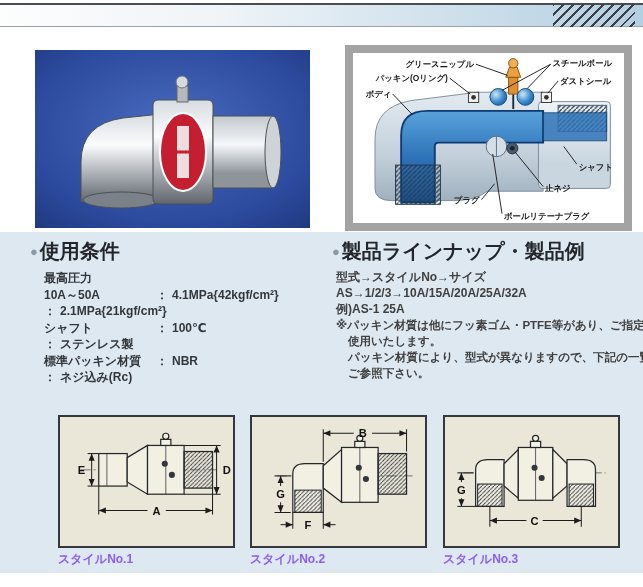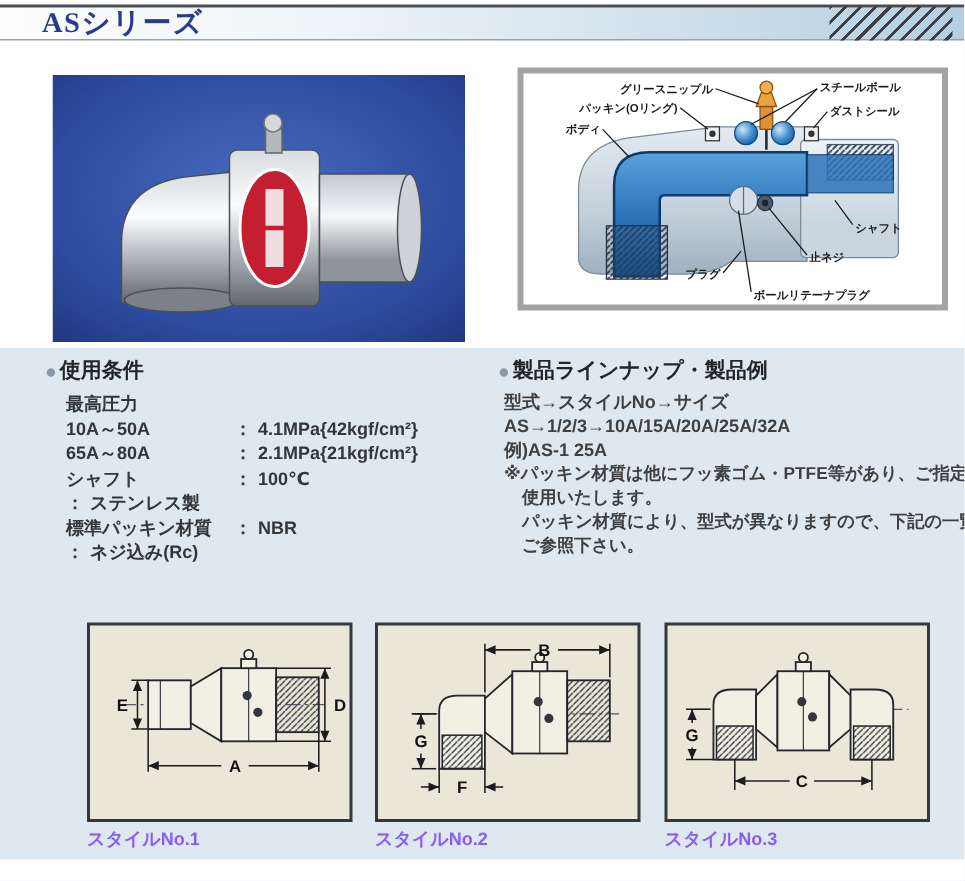--- a/index.html
+++ b/index.html
@@ -18,30 +18,30 @@
     font-family:"Liberation Serif","DejaVu Serif",serif;
     font-weight:bold;font-size:19px;color:#2a3a8c;letter-spacing:1px;
   }
   .header-stripes{
     position:absolute;right:8px;top:-1px;width:82px;height:23px;
     background:repeating-linear-gradient(135deg,#3c4046 0 2px,rgba(0,0,0,0) 2px 7px);
   }
   
   .photo{position:absolute;left:35px;top:50px;width:275px;height:178px;}
   .diagram-box{
-    position:absolute;left:345px;top:45px;width:287px;height:162px;box-sizing:border-box;
-    background:#ffffff;border:4px solid #a3a3a3;
+    position:absolute;left:345px;top:45px;width:287px;height:186px;box-sizing:border-box;
+    background:#ffffff;border:8px solid #a3a3a3;
   }
   .diagram-box svg{display:block;width:100%;height:100%;}
   svg text.dlabel{font-family:"Liberation Sans","DejaVu Sans",sans-serif;font-weight:bold;font-size:9px;fill:#1a1a1a;}
   
   .content-bg{position:absolute;left:0;top:232px;width:643px;height:341px;background:#dee8f0;}
   .section-title{display:flex;align-items:center;gap:2px;}
   .bullet{color:#8a98a8;font-size:13px;line-height:15px;}
-  .title-text{font-size:14px;font-weight:bold;color:#22262a;}
+  .title-text{font-size:20px;font-weight:bold;color:#22262a;}
   .usage{position:absolute;left:30px;top:238px;width:290px;}
   .spec-list{margin-top:5px;padding-left:14px;}
   .spec-row{display:flex;font-size:12px;font-weight:bold;color:#33373b;line-height:16.5px;}
   .spec-label{width:112px;}
   .spec-colon{width:16px;}
   .lineup{position:absolute;left:332px;top:238px;width:305px;}
   .lineup-body{margin-top:4px;padding-left:4px;font-size:12px;font-weight:bold;color:#404040;line-height:16px;}
   .lineup-line2{padding-left:84px;}
   .lineup-note{font-size:11.5px;white-space:nowrap;}
   .note-indent{padding-left:12px;}
@@ -62,21 +62,20 @@
   text.dimlbl{font-family:"Liberation Sans","DejaVu Sans",sans-serif;font-weight:bold;font-size:11px;fill:#111;text-anchor:middle;}
 </style>
 </head>
 <body>
 
 <div class="page">
 
   <div class="header-bar">
     <div class="header-stripes"></div>
   </div>
-  <div class="header-title">ASシリーズ</div>
 
   <div class="photo">
     <svg viewBox="0 0 275 178">
       <defs>
         <radialGradient id="pbg" cx="50%" cy="45%" r="80%">
           <stop offset="0" stop-color="#4a6cc0"></stop>
             <stop offset="0.65" stop-color="#2c4a9e"></stop>
             <stop offset="1" stop-color="#1d3578"></stop>
         </radialGradient>
         <linearGradient id="met1" x1="0" y1="0" x2="0" y2="1">
@@ -191,21 +190,20 @@
         <span class="spec-label">最高圧力</span>
         <span class="spec-colon"></span>
         <span class="spec-value"></span>
       </div>
       <div class="spec-row">
         <span class="spec-label">10A～50A</span>
         <span class="spec-colon">：</span>
         <span class="spec-value">4.1MPa{42kgf/cm²}</span>
       </div>
       <div class="spec-row">
-        <span class="spec-label">65A～80A</span>
         <span class="spec-colon">：</span>
         <span class="spec-value">2.1MPa{21kgf/cm²}</span>
       </div>
       <div class="spec-row">
         <span class="spec-label">シャフト</span>
         <span class="spec-colon">：</span>
         <span class="spec-value">100℃</span>
       </div>
       <div class="spec-row">
         <span class="spec-colon">：</span>

